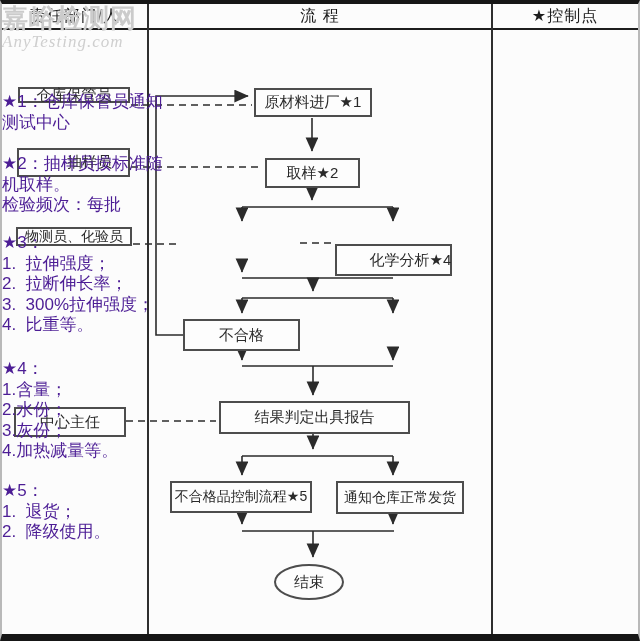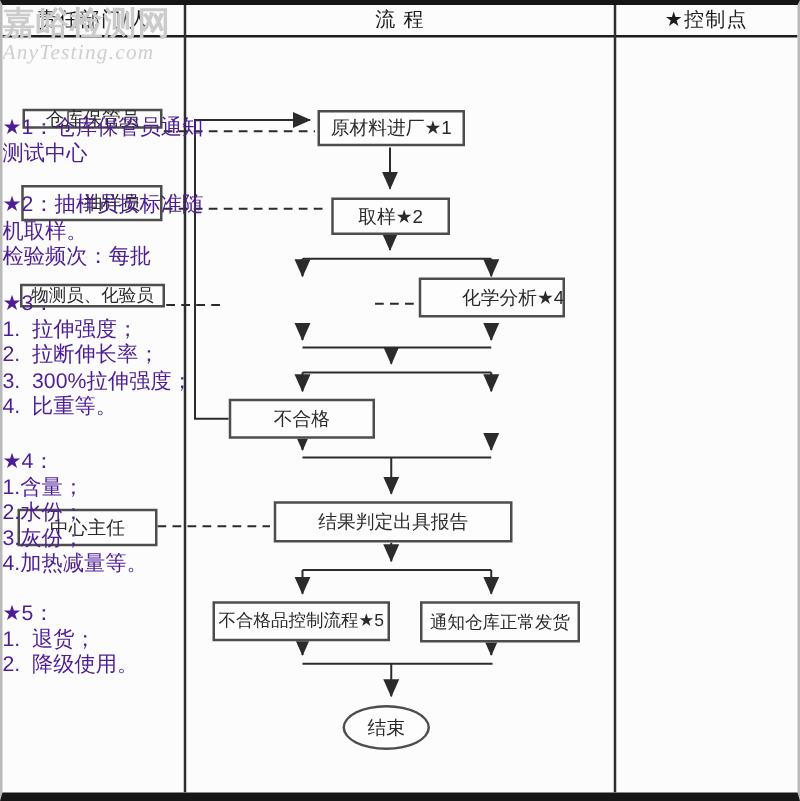--- a/index.html
+++ b/index.html
@@ -86,21 +86,21 @@
     </g>
   </svg>
 
   <div class="node" style="left:16px;top:83px;width:112px;height:16px;">仓库保管员</div>
   <div class="node" style="left:15px;top:144px;width:113px;height:29px;padding-left:32px;">抽样员</div>
   <div class="node small" style="left:14px;top:223px;width:116px;height:19px;">物测员、化验员</div>
   <div class="node" style="left:12px;top:403px;width:112px;height:30px;">中心主任</div>
 
   <div class="node" style="left:252px;top:84px;width:118px;height:29px;">原材料进厂★1</div>
   <div class="node" style="left:263px;top:154px;width:95px;height:30px;">取样★2</div>
-  <div class="node" style="left:333px;top:218px;width:117px;height:32px;padding-left:34px;">化学分析★4</div>
+  <div class="node" style="left:333px;top:240px;width:117px;height:32px;padding-left:34px;">化学分析★4</div>
   <div class="node" style="left:181px;top:315px;width:117px;height:32px;">不合格</div>
   <div class="node" style="left:217px;top:397px;width:191px;height:33px;">结果判定出具报告</div>
   <div class="node small" style="left:168px;top:477px;width:142px;height:32px;">不合格品控制流程★5</div>
   <div class="node small" style="left:334px;top:477px;width:128px;height:33px;text-align:right;">通知仓库正常发货</div>
   <div class="node terminator" style="left:272px;top:560px;width:70px;height:36px;">结束</div>
 
   <div class="cp" style="top:88px;">★1：仓库保管员通知
 测试中心</div>
   <div class="cp" style="top:150px;">★2：抽样员按标准随
 机取样。

